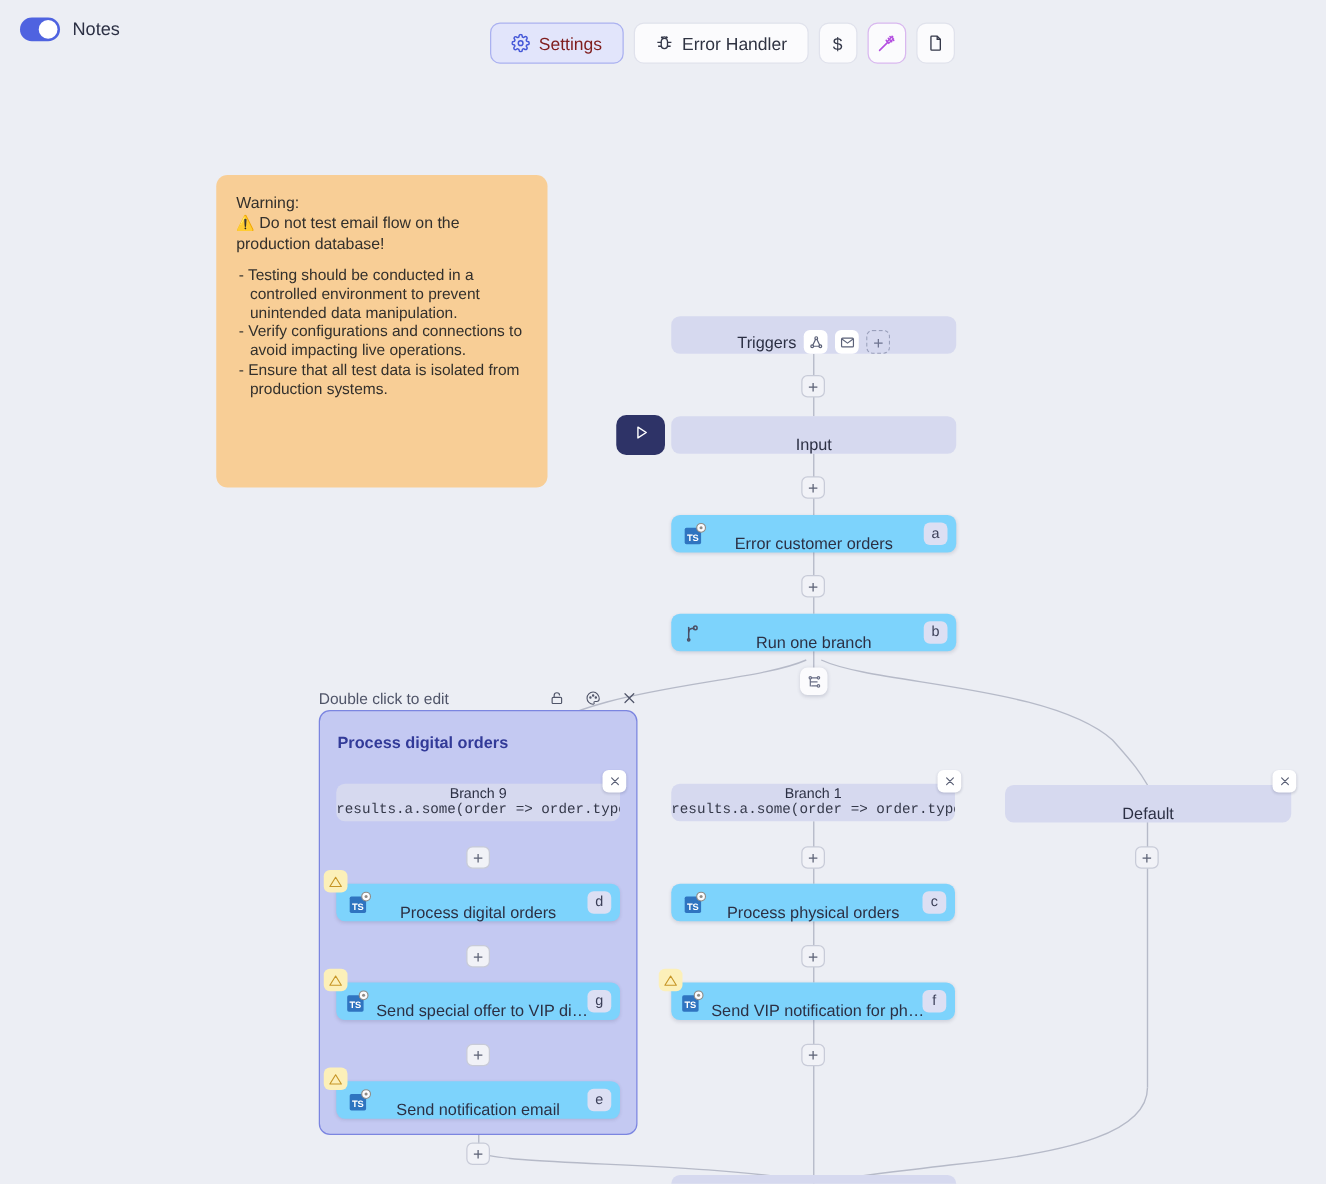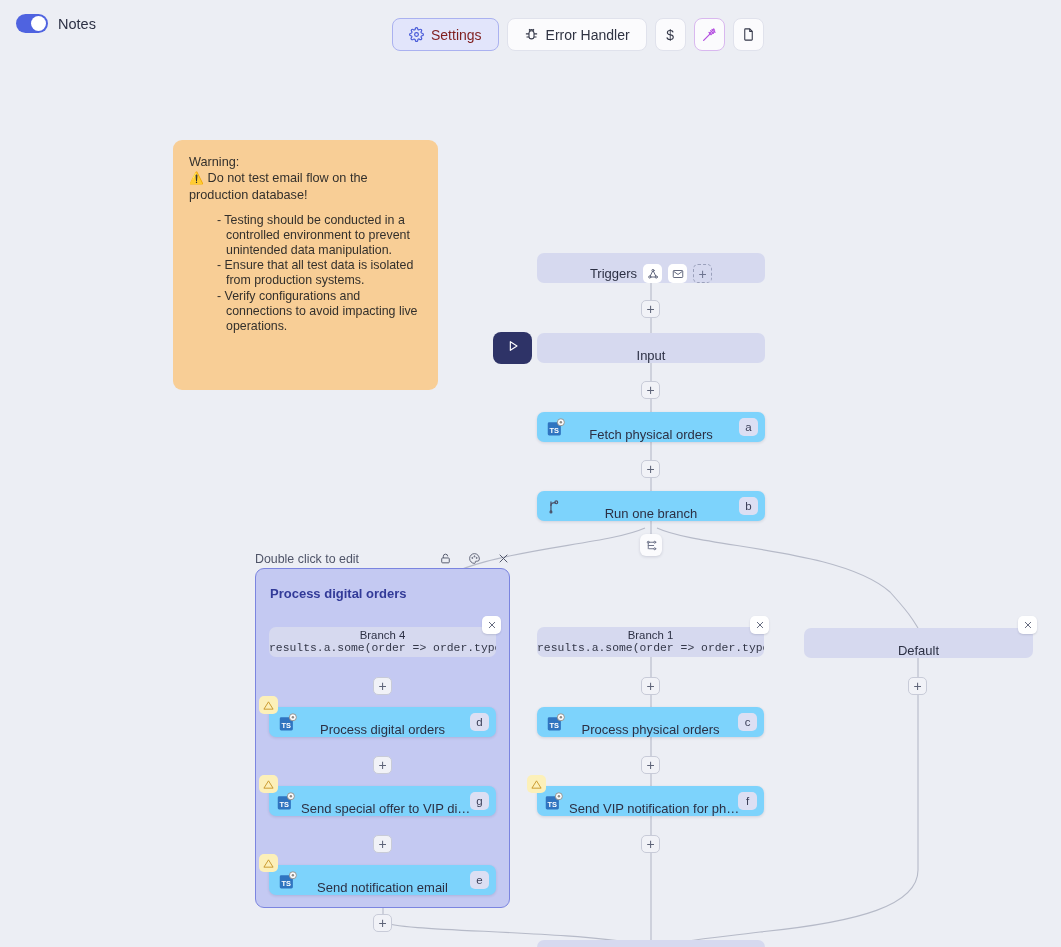--- a/index.html
+++ b/index.html
@@ -48,21 +48,21 @@
 
   
   .note-card {
     position: absolute; left: 173px; top: 140px;
     width: 265px; height: 250px;
     background: #f8ce96; border-radius: 9px;
     padding: 14px 16px; color: #33302c;
   }
   .note-title { font-size: 12.7px; font-weight: normal; line-height: 1.28; }
   .note-title .warnglyph { font-size: 12px; }
-  .note-list { margin: 10px 0 0 28px; }
+  .note-list { margin: 10px 0 0 2px; }
   .note-list li {
     list-style: none; font-size: 12.4px; line-height: 1.2;
     margin-bottom: 1px; text-indent: -9px; padding-left: 9px;
   }
 
   
   #edges { position: absolute; left: 0; top: 0; width: 1061px; height: 947px; }
 
   .node {
     position: absolute; height: 30px; border-radius: 7px;
@@ -226,22 +226,22 @@
   <div class="note-card">
     <div class="note-title">
       <div>Warning:</div>
       <div>
         <span class="warnglyph">⚠️</span>
         <span>Do not test email flow on the production database!</span>
       </div>
     </div>
     <ul class="note-list">
       <li>-  Testing should be conducted in a controlled environment to prevent unintended data manipulation.</li>
+      <li>-  Verify configurations and connections to avoid impacting live operations.</li>
       <li>-  Ensure that all test data is isolated from production systems.</li>
-      <li>-  Verify configurations and connections to avoid impacting live operations.</li>
     </ul>
   </div>
 
   <svg id="edges">
     <g stroke="#b6bac8" stroke-width="1.1" fill="none">
       <line x1="651" y1="283" x2="651" y2="333"></line>
       <line x1="651" y1="363" x2="651" y2="412"></line>
       <line x1="651" y1="441" x2="651" y2="491"></line>
 
       <path d="M651 521 C651 536 651 542 651 556"></path>
@@ -301,21 +301,21 @@
 
   <div class="node card" style="left:537px; top:412px; width:228px;">
     <span class="node-left-icon">
       <svg width="21" height="21" viewBox="0 0 24 24">
         <rect x="2" y="6" width="15" height="15" rx="1.6" fill="#2f74c0"></rect>
         <text x="9.5" y="18" font-size="8.5" fill="#fff" text-anchor="middle" font-family="Liberation Sans, sans-serif" font-weight="bold">TS</text>
         <circle cx="17" cy="6" r="4" fill="#fbfbfd" stroke="#8e8b86" stroke-width="1"></circle>
         <circle cx="17" cy="6" r="1.4" fill="#8e8b86"></circle>
       </svg>
     </span>
-    <span class="title">Fetch physical orders</span>
+    <span class="title">Error customer orders</span>
     <span class="node-badge">a</span>
   </div>
 
   <div class="plus" style="left:641px; top:460px;">+</div>
 
   <div class="node card" style="left:537px; top:491px; width:228px;">
     <span class="node-left-icon" style="top:6px;">
       <svg width="17" height="17" viewBox="0 0 24 24" fill="none" stroke="#4a4f66" stroke-width="1.7" stroke-linecap="round">
         <path d="M7 20V7"></path>
           <circle cx="7" cy="21" r="1.3"></circle>
@@ -358,21 +358,21 @@
           <path d="M5.5 5.5l13 13M18.5 5.5l-13 13"></path>
         </svg>
       </span>
     </span>
   </div>
   <div class="group-box">
     <span class="group-title">Process digital orders</span>
   </div>
 
   <div class="cond" style="left:269px; top:627px;">
-    <div class="b-name">Branch 4</div>
+    <div class="b-name">Branch 9</div>
     <div class="b-expr">results.a.some(order =&gt; order.type</div>
   </div>
   <div class="close-chip" style="left:482px; top:616px;">
     <svg width="10" height="10" viewBox="0 0 24 24" fill="none" stroke="#585e74" stroke-width="2.2" stroke-linecap="round">
         <path d="M5.5 5.5l13 13M18.5 5.5l-13 13"></path>
       </svg>
   </div>
 
   <div class="plus" style="left:373px; top:677px;">+</div>
 

